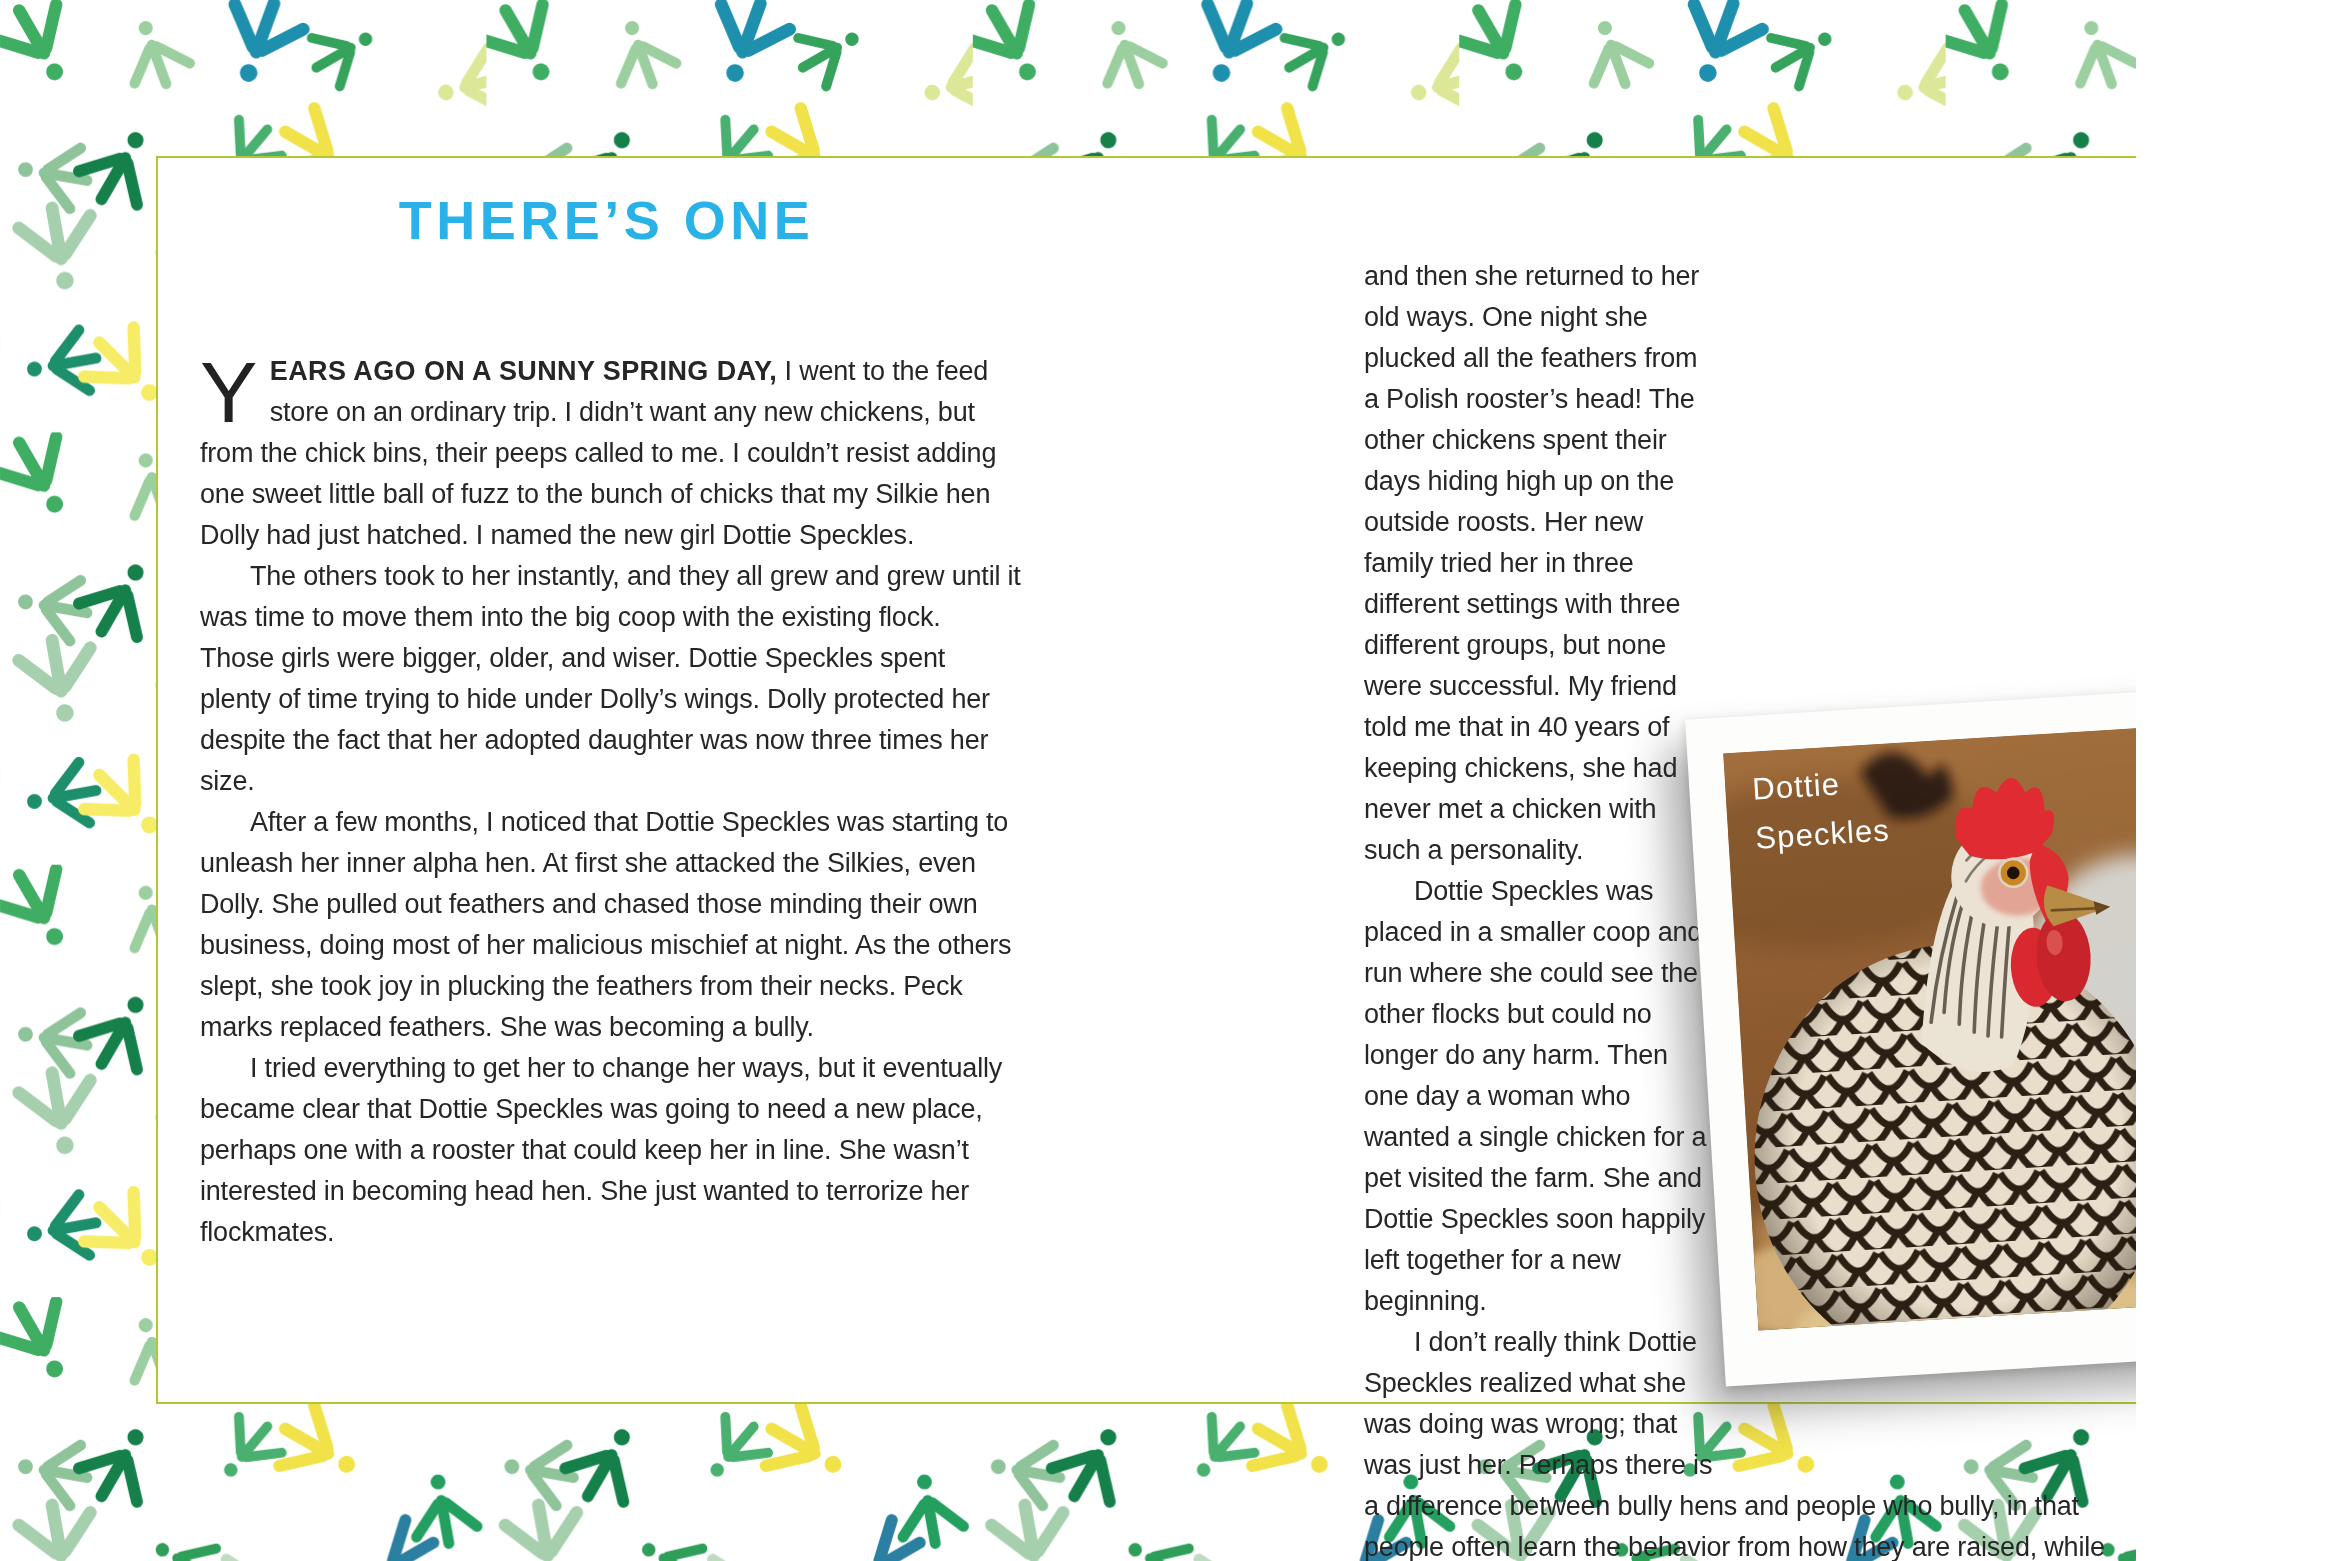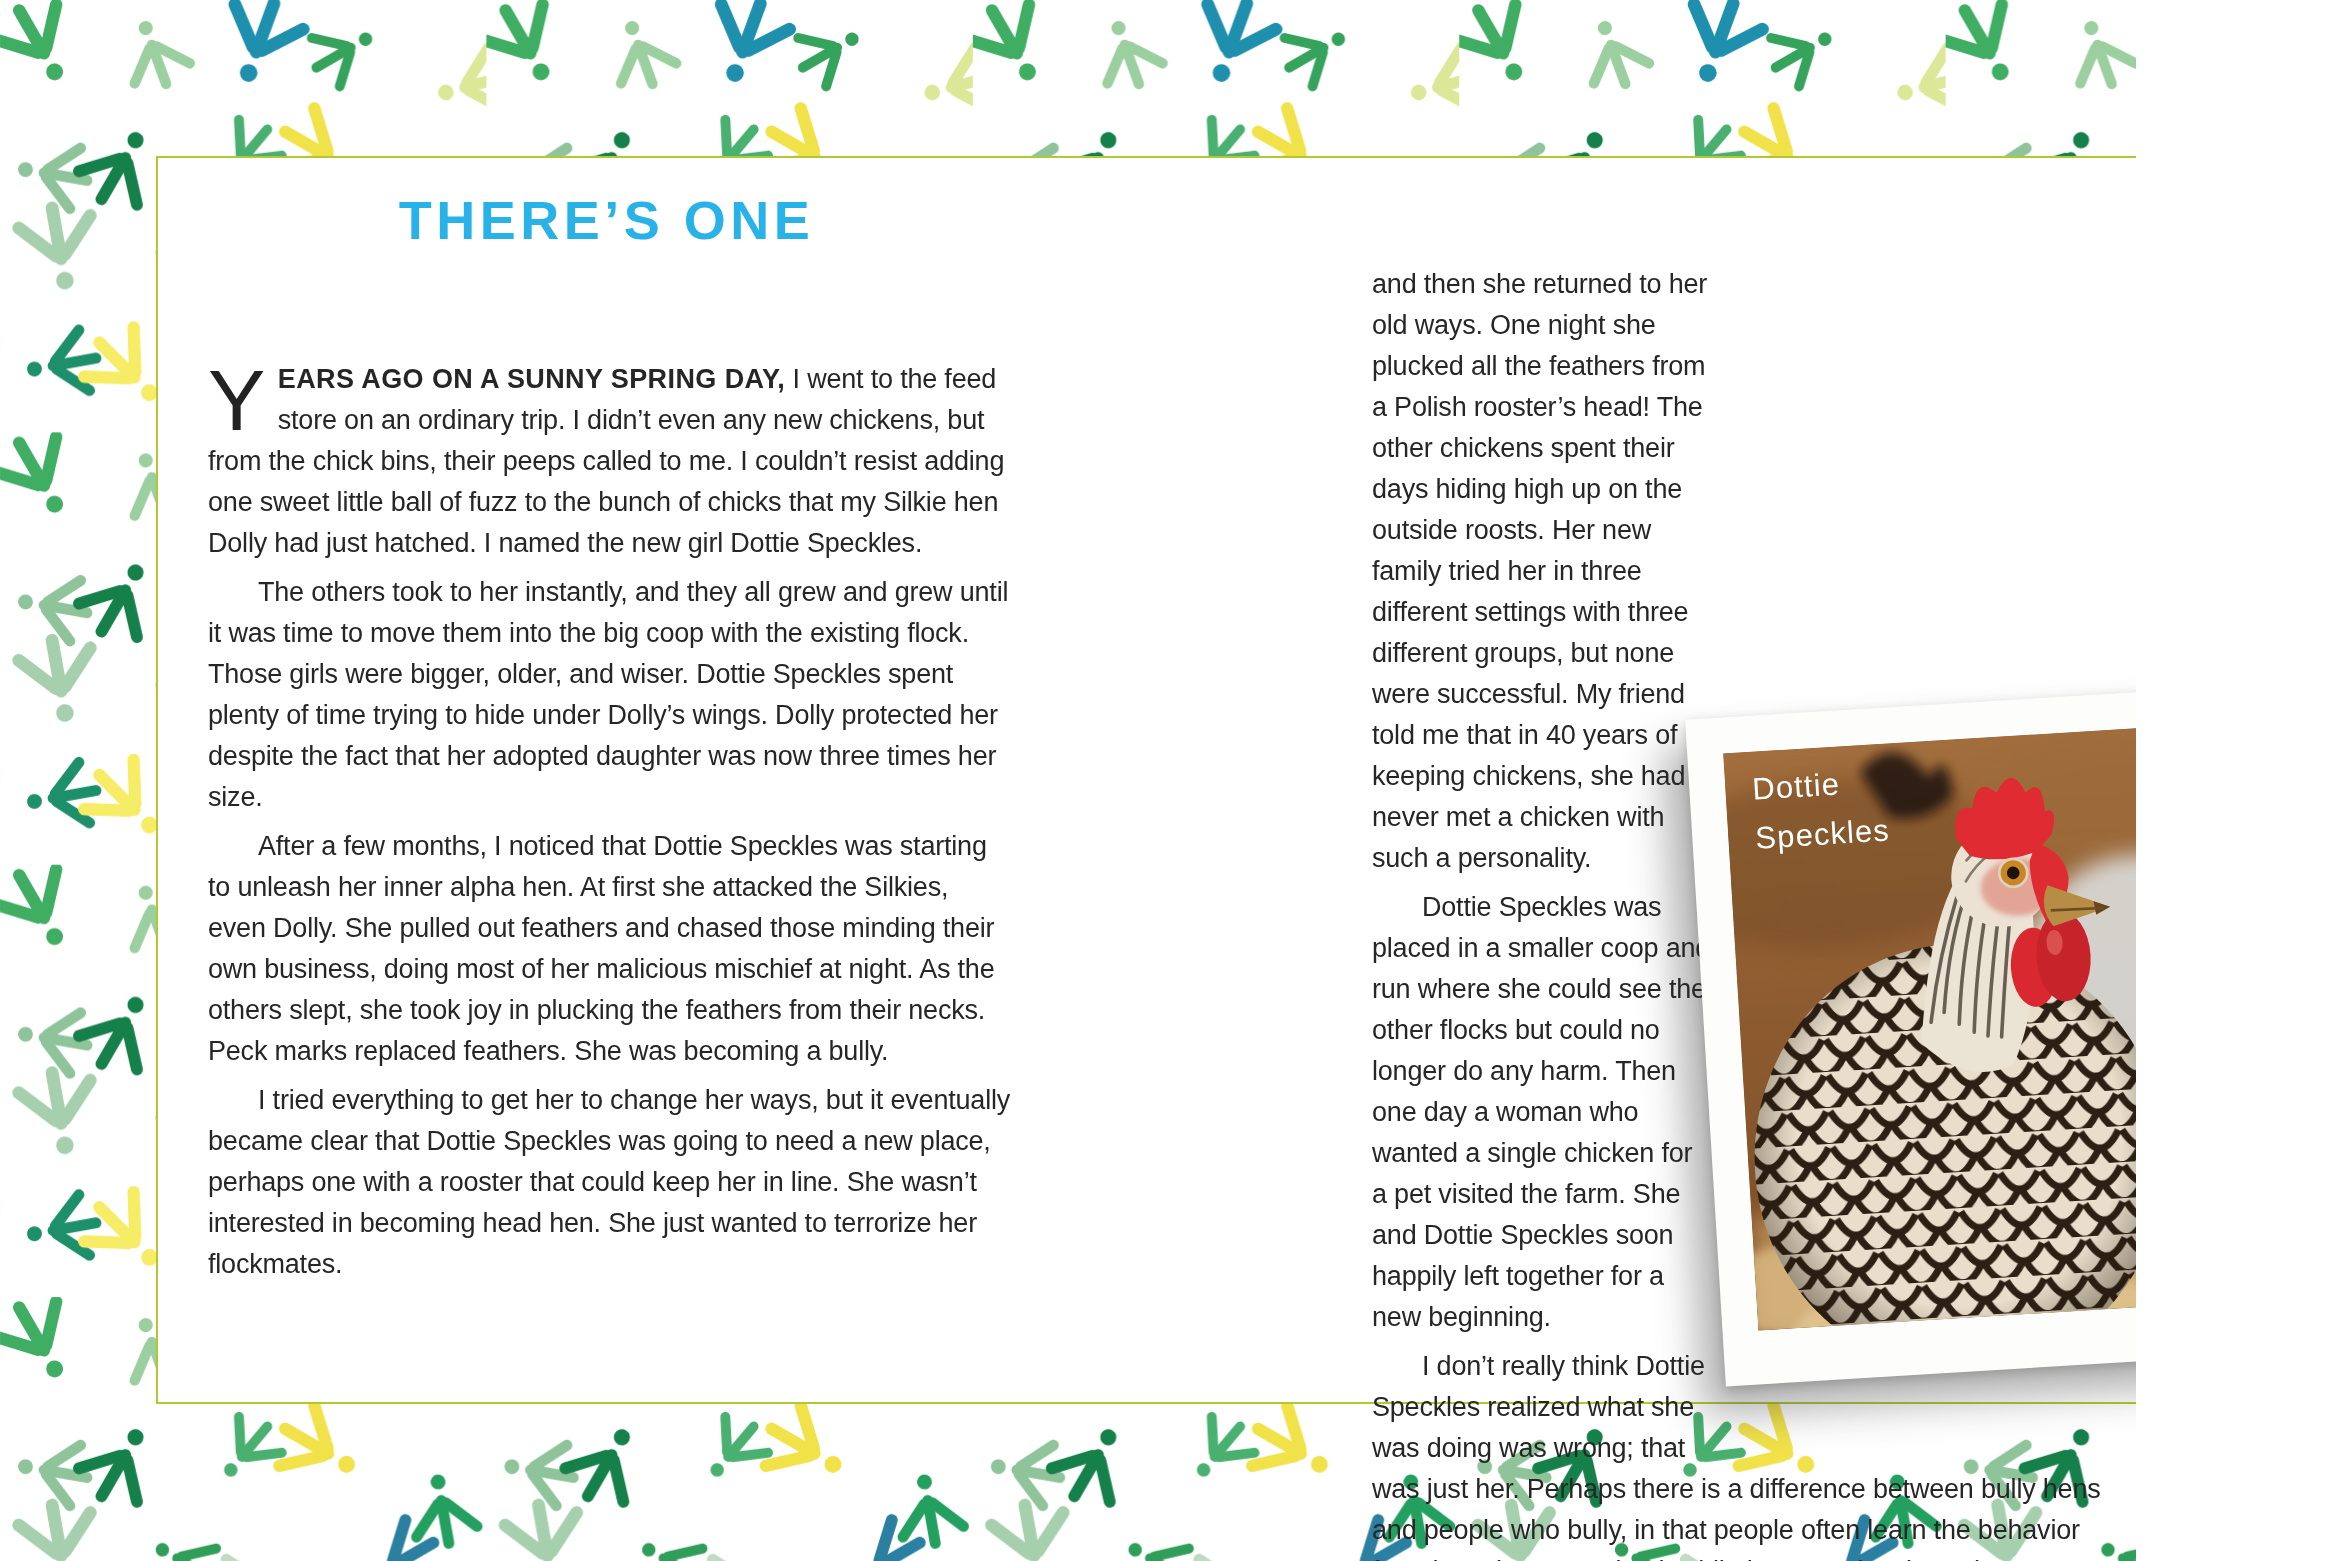--- a/index.html
+++ b/index.html
@@ -4,21 +4,21 @@
 <style>
   html,body{margin:0;padding:0;background:#ffffff;}
   .stage{position:relative;width:2136px;height:1561px;overflow:hidden;
          font-family:"Liberation Sans",sans-serif;background:#ffffff;}
   .bg{position:absolute;left:0;top:0;width:2342px;height:1561px;}
   .content-box{position:absolute;left:156px;top:156px;width:2030px;height:1248px;
                background:#ffffff;border:2.7px solid #b2c832;box-sizing:border-box;}
   .chapter-title{position:absolute;left:38px;top:31px;width:821px;text-align:center;
                  color:#29b2e8;font-weight:700;font-size:54px;line-height:63px;letter-spacing:4.5px;}
   .col{position:absolute;font-size:27px;line-height:41px;color:#262626;letter-spacing:-0.2px;}
-  .col p{margin:8px;}
+  .col p{margin:0;}
   .col p.ind{text-indent:50px;}
   .left-col{left:42px;top:193px;width:821px;}
   .right-col{left:1206px;top:98px;width:775px;}
   .photo-spacer{float:right;width:425px;height:748px;margin-top:446px;}
   .dropcap{float:left;font-size:86px;line-height:72px;padding:4.5px 12.6px 0 0;color:#222;}
   .lead b{letter-spacing:0.4px;}
   .polaroid{position:absolute;left:1705px;top:703px;width:530px;height:668px;
             background:#fdfdfb;transform:rotate(-3.5deg);
             box-shadow:-23.4px 27px 40px rgba(45,45,45,0.38), 0 3.6px 10.8px rgba(0,0,0,0.18);}
   .photo{position:absolute;left:36px;top:36px;right:36px;bottom:54px;overflow:hidden;background:#8e5c31;}
@@ -68,21 +68,21 @@
 
   <div class="content-box">
 
     <div class="chapter-title">
       <div>THERE’S ONE</div>
     </div>
 
     <div class="col left-col">
       <p class="lead">
         <span class="dropcap">Y</span><b>EARS AGO ON A SUNNY SPRING DAY,</b>
-        <span>I went to the feed store on an ordinary trip. I didn’t even any new chickens, but from the chick bins, their peeps called to me. I couldn’t resist adding one sweet little ball of fuzz to the bunch of chicks that my Silkie hen Dolly had just hatched. I named the new girl Dottie Speckles.</span>
+        <span>I went to the feed store on an ordinary trip. I didn’t want any new chickens, but from the chick bins, their peeps called to me. I couldn’t resist adding one sweet little ball of fuzz to the bunch of chicks that my Silkie hen Dolly had just hatched. I named the new girl Dottie Speckles.</span>
       </p>
       <p class="ind">The others took to her instantly, and they all grew and grew until it was time to move them into the big coop with the existing flock. Those girls were bigger, older, and wiser. Dottie Speckles spent plenty of time trying to hide under Dolly’s wings. Dolly protected her despite the fact that her adopted daughter was now three times her size.</p>
       <p class="ind">After a few months, I noticed that Dottie Speckles was starting to unleash her inner alpha hen. At first she attacked the Silkies, even Dolly. She pulled out feathers and chased those minding their own business, doing most of her malicious mischief at night. As the others slept, she took joy in plucking the feathers from their necks. Peck marks replaced feathers. She was becoming a bully.</p>
       <p class="ind">I tried everything to get her to change her ways, but it eventually became clear that Dottie Speckles was going to need a new place, perhaps one with a rooster that could keep her in line. She wasn’t interested in becoming head hen. She just wanted to terrorize her flockmates.</p>
     </div>
 
     <div class="col right-col">
       <div class="photo-spacer"></div>
       <p>and then she returned to her old ways. One night she plucked all the feathers from a Polish rooster’s head! The other chickens spent their days hiding high up on the outside roosts. Her new family tried her in three different settings with three different groups, but none were successful. My friend told me that in 40 years of keeping chickens, she had never met a chicken with such a personality.</p>
       <p class="ind">Dottie Speckles was placed in a smaller coop and run where she could see the other flocks but could no longer do any harm. Then one day a woman who wanted a single chicken for a pet visited the farm. She and Dottie Speckles soon happily left together for a new beginning.</p>

